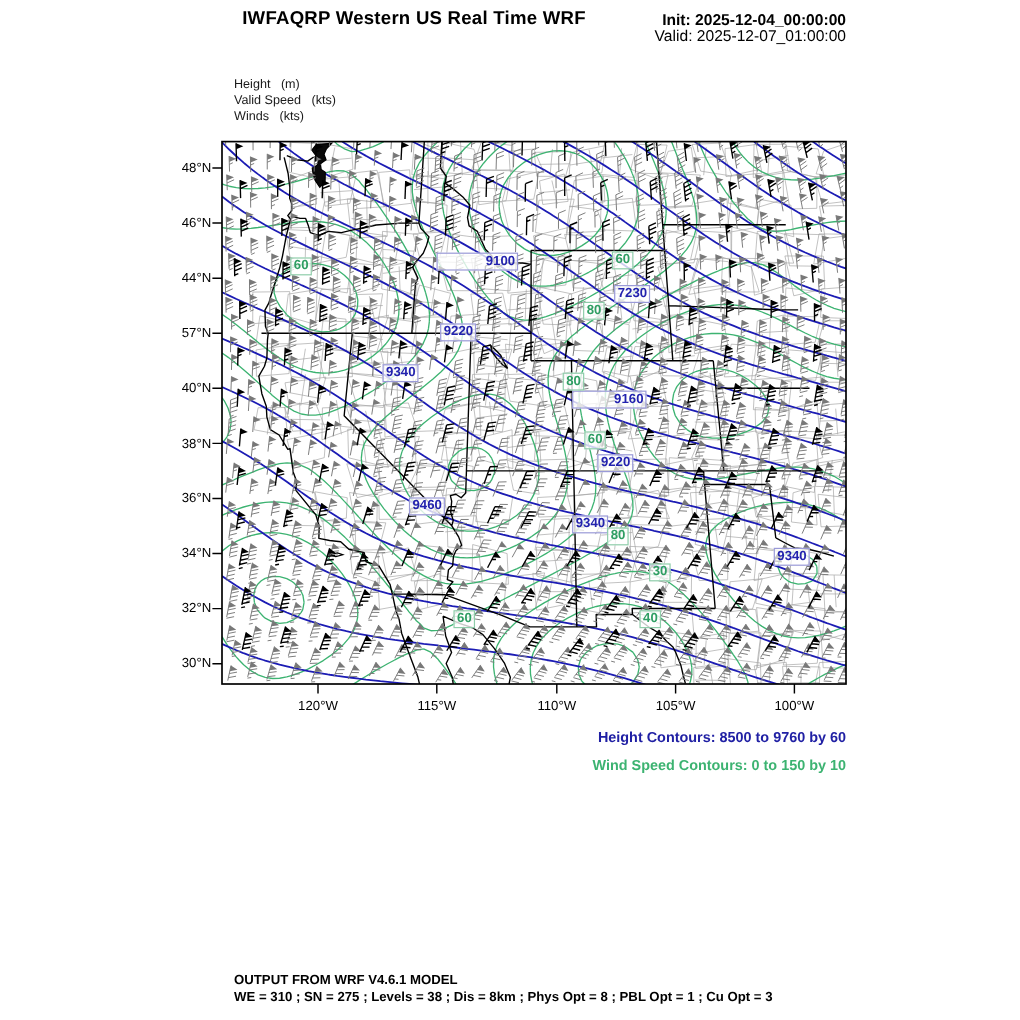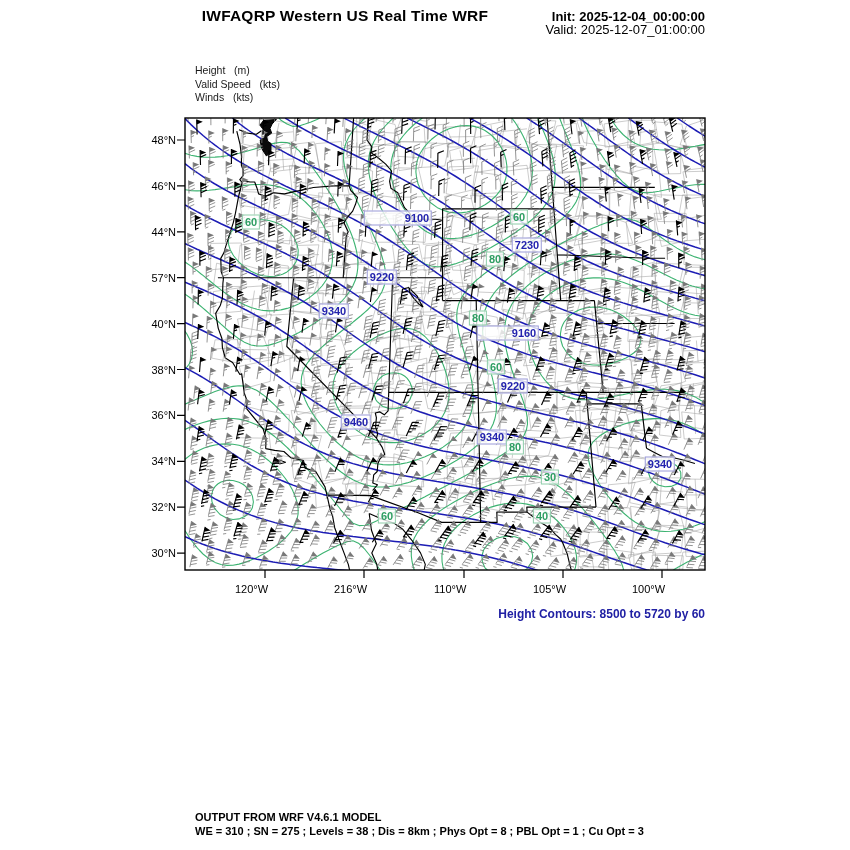--- a/index.html
+++ b/index.html
@@ -5,21 +5,21 @@
   html,body{margin:0;padding:0;background:#ffffff;}
   .page{position:relative;width:850px;height:850px;background:#fff;overflow:hidden;
         font-family:Liberation Sans, sans-serif;color:#000;}
   .title{position:absolute;left:135px;top:7px;width:420px;text-align:center;
          font-size:15.5px;font-weight:bold;letter-spacing:.2px;}
   .initblock{position:absolute;right:145px;top:10px;text-align:right;font-size:13px;line-height:13px;}
   .initblock .init{font-weight:bold;}
   .legend{position:absolute;left:195px;top:64px;font-size:10.5px;line-height:13.5px;color:#1a1a1a;}
   .axis-label{position:absolute;font-size:11px;color:#000;}
   .lat{width:42px;text-align:right;transform:translateY(-50%);}
-  .lon{width:60px;transform:translateX(-50%);}
+  .lon{width:60px;text-align:center;transform:translateX(-50%);}
   .clabel{position:absolute;transform:translate(-50%,-50%);font-size:11px;font-weight:bold;
           padding:0 2px;background:rgba(255,255,255,.78);white-space:nowrap;line-height:13px;}
   .clabel.h{color:#2323ae;border:1px solid #9a9ad8;}
   .clabel.w{color:#2f9e63;border:1px solid #8fcdaa;}
   .note{position:absolute;right:145px;text-align:right;font-size:12px;font-weight:bold;}
   .note.h{top:607px;color:#2020a4;}
   .note.w{top:631px;color:#3cb371;}
   .footer{position:absolute;left:195px;top:810px;font-size:11px;font-weight:bold;line-height:14px;}
   svg{position:absolute;left:0;top:0;}
   .legend div, .title, .note, .footer div{white-space:pre;}
@@ -70,21 +70,21 @@
       <div class="axis-label lat" style="left: 134px; top: 185.9px;">46°N</div>
       <div class="axis-label lat" style="left: 134px; top: 231.8px;">44°N</div>
       <div class="axis-label lat" style="left: 134px; top: 277.7px;">57°N</div>
       <div class="axis-label lat" style="left: 134px; top: 323.6px;">40°N</div>
       <div class="axis-label lat" style="left: 134px; top: 369.5px;">38°N</div>
       <div class="axis-label lat" style="left: 134px; top: 415.4px;">36°N</div>
       <div class="axis-label lat" style="left: 134px; top: 461.3px;">34°N</div>
       <div class="axis-label lat" style="left: 134px; top: 507.2px;">32°N</div>
       <div class="axis-label lat" style="left: 134px; top: 553.1px;">30°N</div>
       <div class="axis-label lon" style="left: 265px; top: 583px;">120°W</div>
-      <div class="axis-label lon" style="left: 364px; top: 583px;">216°W</div>
+      <div class="axis-label lon" style="left: 364px; top: 583px;">115°W</div>
       <div class="axis-label lon" style="left: 464px; top: 583px;">110°W</div>
       <div class="axis-label lon" style="left: 563px; top: 583px;">105°W</div>
       <div class="axis-label lon" style="left: 662px; top: 583px;">100°W</div>
       <div class="clabel h" style="left: 398px; top: 218px; padding-left: 40px;">9100</div>
       <div class="clabel h" style="left: 527px; top: 245px;">7230</div>
       <div class="clabel h" style="left: 382px; top: 277px;">9220</div>
       <div class="clabel h" style="left: 334px; top: 311px;">9340</div>
       <div class="clabel h" style="left: 508px; top: 333px; padding-left: 34px;">9160</div>
       <div class="clabel h" style="left: 513px; top: 386px;">9220</div>
       <div class="clabel h" style="left: 492px; top: 437px;">9340</div>
@@ -94,20 +94,21 @@
       <div class="clabel w" style="left: 519px; top: 217px;">60</div>
       <div class="clabel w" style="left: 495px; top: 259px;">80</div>
       <div class="clabel w" style="left: 478px; top: 318px;">80</div>
       <div class="clabel w" style="left: 496px; top: 367px;">60</div>
       <div class="clabel w" style="left: 515px; top: 447px;">80</div>
       <div class="clabel w" style="left: 550px; top: 477px;">30</div>
       <div class="clabel w" style="left: 542px; top: 516px;">40</div>
       <div class="clabel w" style="left: 387px; top: 516px;">60</div>
     </div>
 
-  <div class="note h">Height Contours: 8500 to 5720 by 60</div>
+  <div class="note h">Height Contours: 8500 to 9760 by 60</div>
+  <div class="note w">Wind Speed Contours: 0 to 150 by 10</div>
 
   <div class="footer">
     <div>OUTPUT FROM WRF V4.6.1 MODEL</div>
     <div>WE = 310 ; SN = 275 ; Levels = 38 ; Dis = 8km ; Phys Opt = 8 ; PBL Opt = 1 ; Cu Opt = 3</div>
   </div>
 
 </div>
 
 </body></html>

